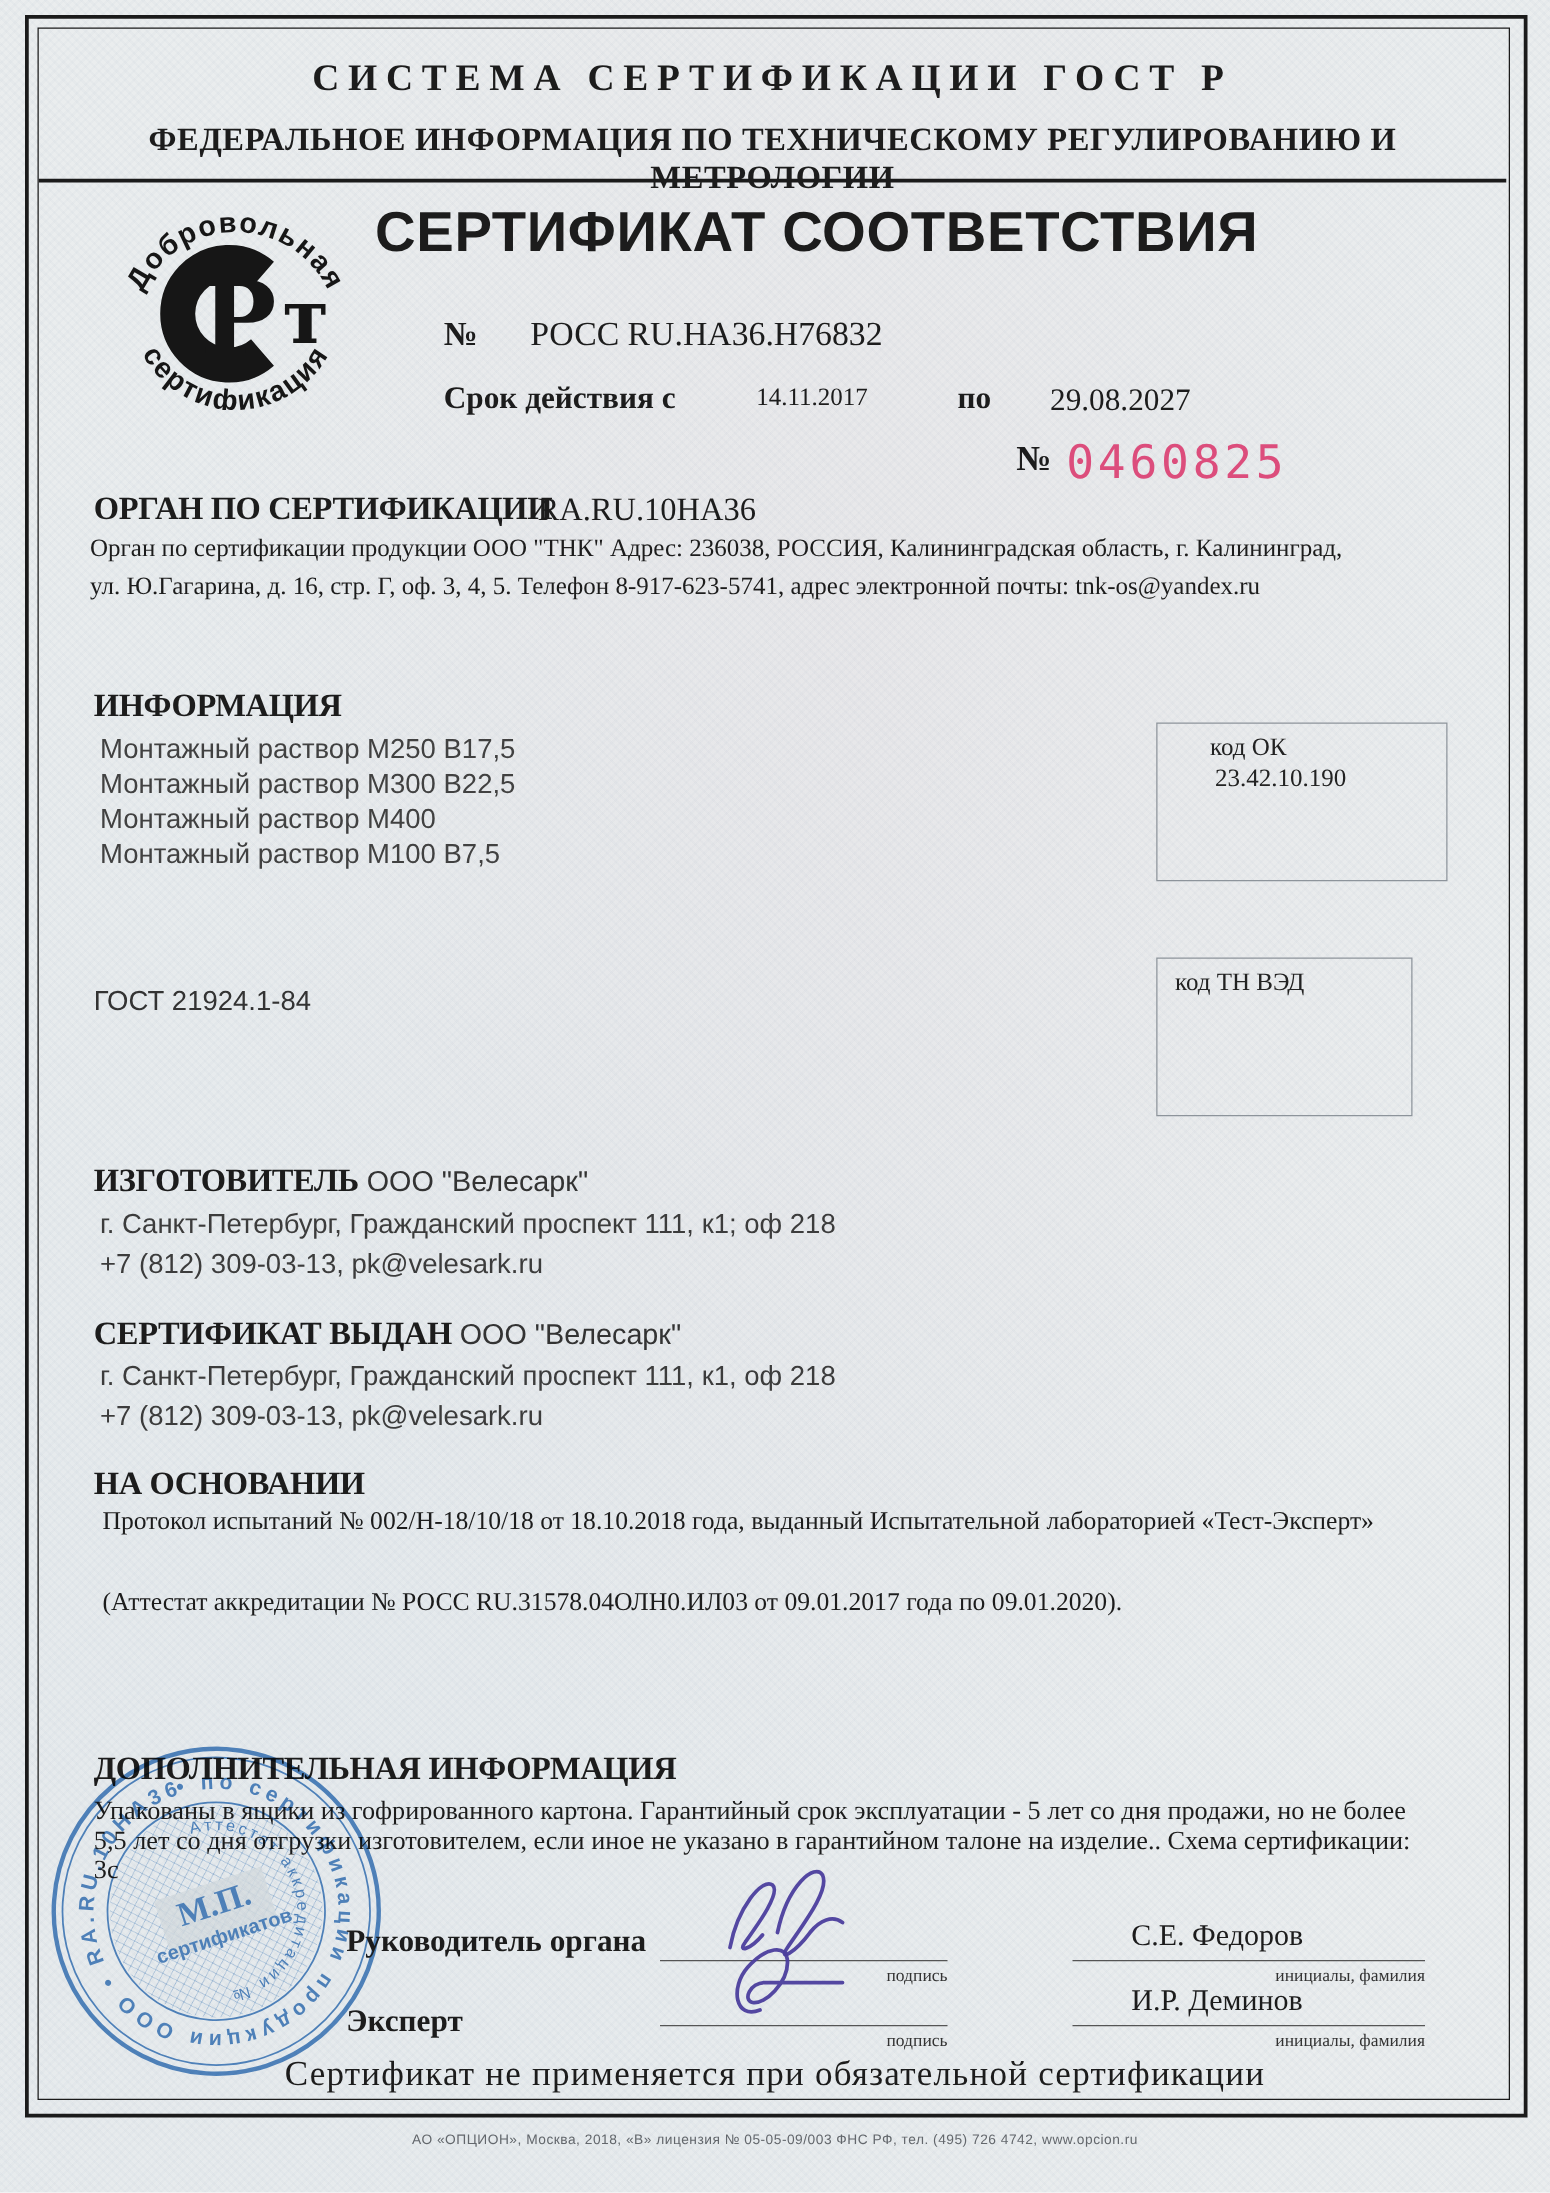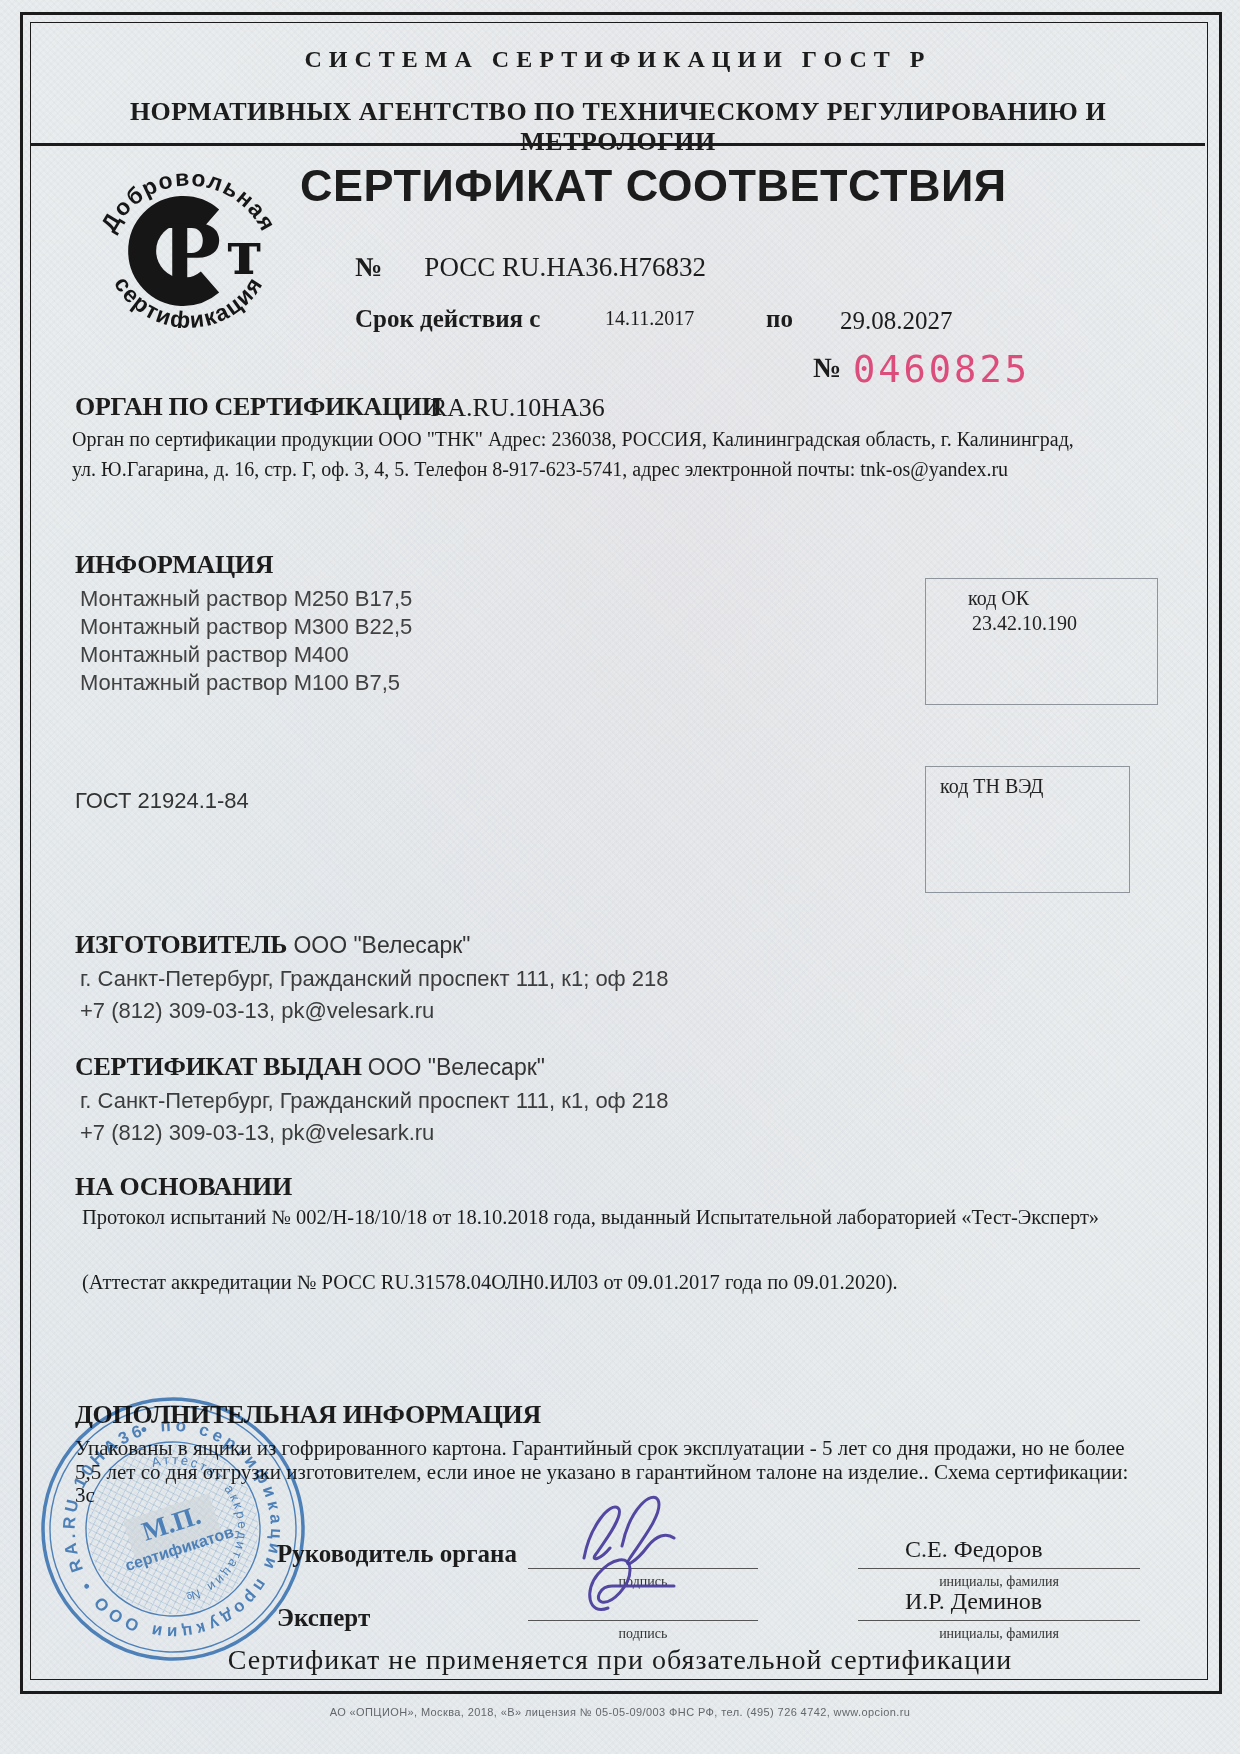--- a/index.html
+++ b/index.html
@@ -14,21 +14,21 @@
       repeating-linear-gradient(-45deg, rgba(130,150,175,0.04) 0 2px, transparent 2px 5px);
     font-family:"Liberation Serif", serif;
     color:#1c1c1c;
     overflow:hidden;
   }
   .abs{position:absolute;}
   .frame-outer{left:20px;top:12px;width:1196px;height:1676px;border:3px solid #1b1b1b;}
   .frame-inner{left:30px;top:22px;width:1176px;height:1656px;border:1px solid #1b1b1b;}
   .header-rule{left:31px;top:143px;width:1174px;height:0;border-top:3px solid #1b1b1b;}
   .hdr1{left:40px;top:46px;width:1156px;text-align:center;
-        font-weight:bold;font-size:24px;letter-spacing:7px;}
+        font-weight:bold;font-size:30px;letter-spacing:7px;}
   .hdr2{left:40px;top:97px;width:1156px;text-align:center;
         font-weight:bold;font-size:26px;letter-spacing:0.5px;transform:scaleX(1.0);}
   .doc-title{left:300px;top:160px;width:740px;
         font-family:"Liberation Sans", sans-serif;font-weight:bold;font-size:45px;
         letter-spacing:0.5px;white-space:nowrap;}
   .cert-no-row{left:355px;top:252px;font-size:27px;white-space:nowrap;}
   .cert-no-row .nosign{font-weight:bold;margin-right:42px;}
   .validity-label{left:355px;top:305px;font-size:25px;font-weight:bold;}
   .validity-from{left:605px;top:307px;font-size:20px;}
   .validity-po{left:766px;top:305px;font-size:25px;font-weight:bold;}
@@ -51,40 +51,40 @@
   .gost{left:75px;top:788px;font-family:"Liberation Sans", sans-serif;font-size:22px;color:#333;}
   .man-head{left:75px;top:932px;}
   .man-name{font-family:"Liberation Sans", sans-serif;font-weight:normal;font-size:23px;color:#333;letter-spacing:0;}
   .addr{font-family:"Liberation Sans", sans-serif;font-size:22px;color:#3c3c3c;white-space:nowrap;}
   .basis-head{left:75px;top:1172px;}
   .basis-line{left:82px;font-size:20.5px;white-space:nowrap;}
   .add-head{left:75px;top:1400px;}
   .add-text{left:75px;top:1437px;width:1078px;font-size:21px;line-height:23.5px;text-align:left;}
   .sig-role{font-weight:bold;font-size:25px;white-space:nowrap;}
   .sig-line{border-bottom:1.5px solid #555;}
-  .sig-small{font-size:14px;color:#333;text-align:center;}
+  .sig-small{font-size:14px;color:#333;text-align:right;}
   .sig-name{font-size:24px;white-space:nowrap;}
   .disclaimer{left:80px;top:1644px;width:1080px;text-align:center;font-size:28px;letter-spacing:1px;white-space:nowrap;}
   .footer-note{left:70px;top:1706px;width:1100px;text-align:center;
         font-family:"Liberation Sans", sans-serif;font-size:11px;color:#63676c;letter-spacing:0.4px;}
   .stamp-wrap{left:36px;top:1392px;opacity:0.88;mix-blend-mode:multiply;}
   .logo-wrap{left:90px;top:136px;}
   .sig-ink{opacity:0.95;}
 </style>
 </head>
 <body>
 
 <div class="page">
 
   <div class="abs frame-outer"></div>
   <div class="abs frame-inner"></div>
   <div class="abs header-rule"></div>
 
   <div class="abs hdr1">СИСТЕМА СЕРТИФИКАЦИИ ГОСТ Р</div>
-  <div class="abs hdr2">НОРМАТИВНЫХ АГЕНТСТВО ПО ТЕХНИЧЕСКОМУ РЕГУЛИРОВАНИЮ И МЕТРОЛОГИИ</div>
+  <div class="abs hdr2">ФЕДЕРАЛЬНОЕ ИНФОРМАЦИЯ ПО ТЕХНИЧЕСКОМУ РЕГУЛИРОВАНИЮ И МЕТРОЛОГИИ</div>
 
   <div class="abs logo-wrap">
     <svg width="200" height="192" viewBox="0 0 200 192">
       <defs>
         <path id="logo-top-arc" d="M 20,108 A 82,82 0 0 1 177,108"></path>
         <path id="logo-bottom-arc" d="M 14,116 A 85,85 0 0 0 183,116"></path>
       </defs>
       <text font-size="23" font-weight="bold" font-family="Liberation Sans, sans-serif" fill="#161616" letter-spacing="1.5">
         <textPath href="#logo-top-arc" startOffset="50%" text-anchor="middle">Добровольная</textPath>
       </text>

